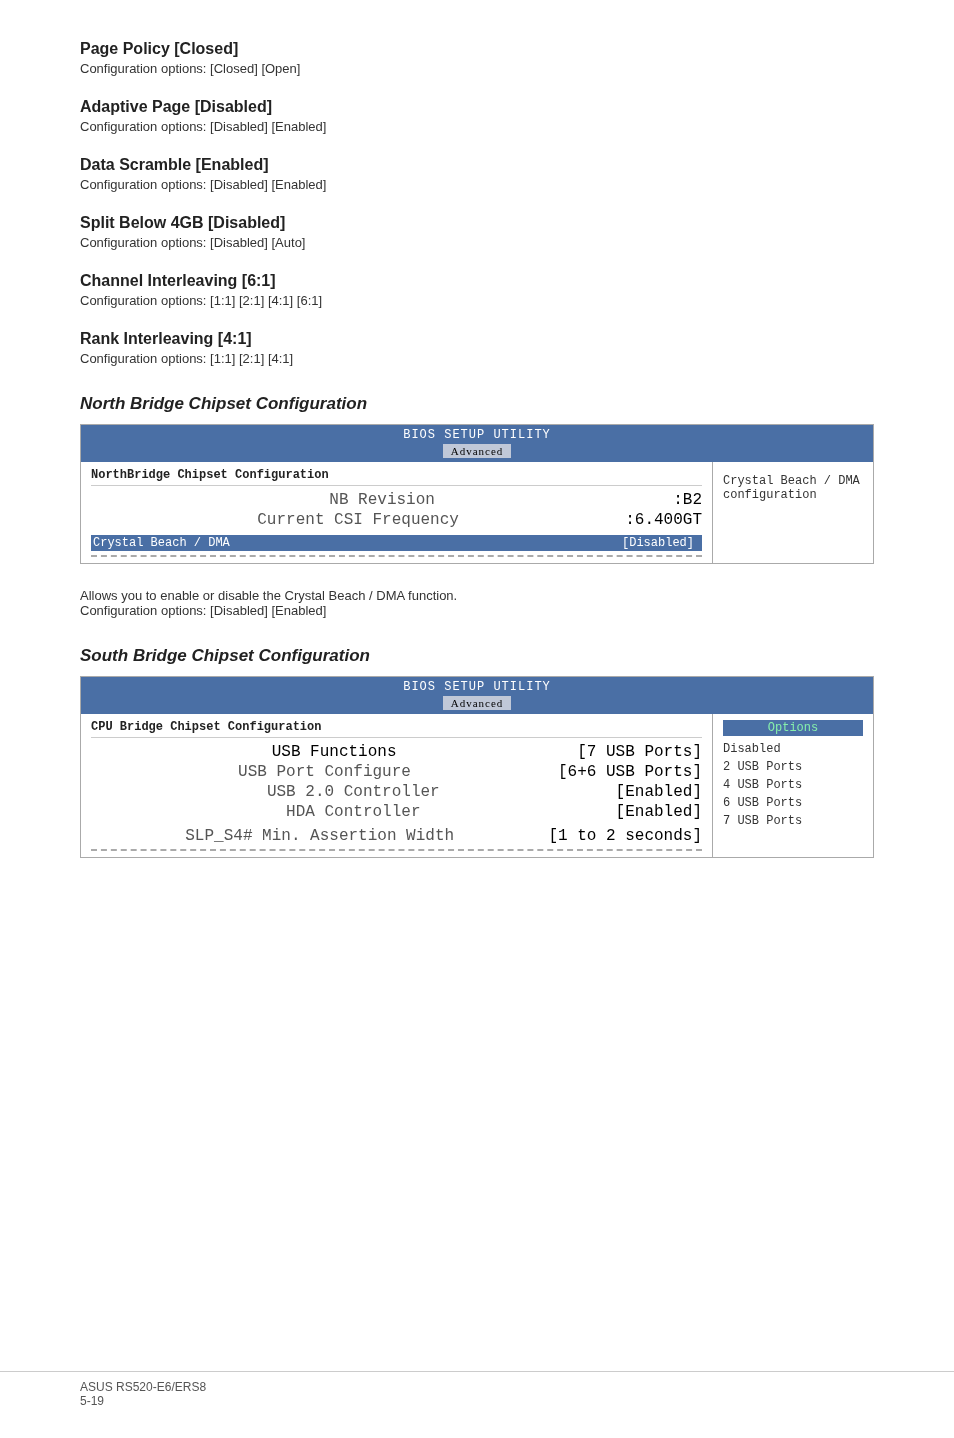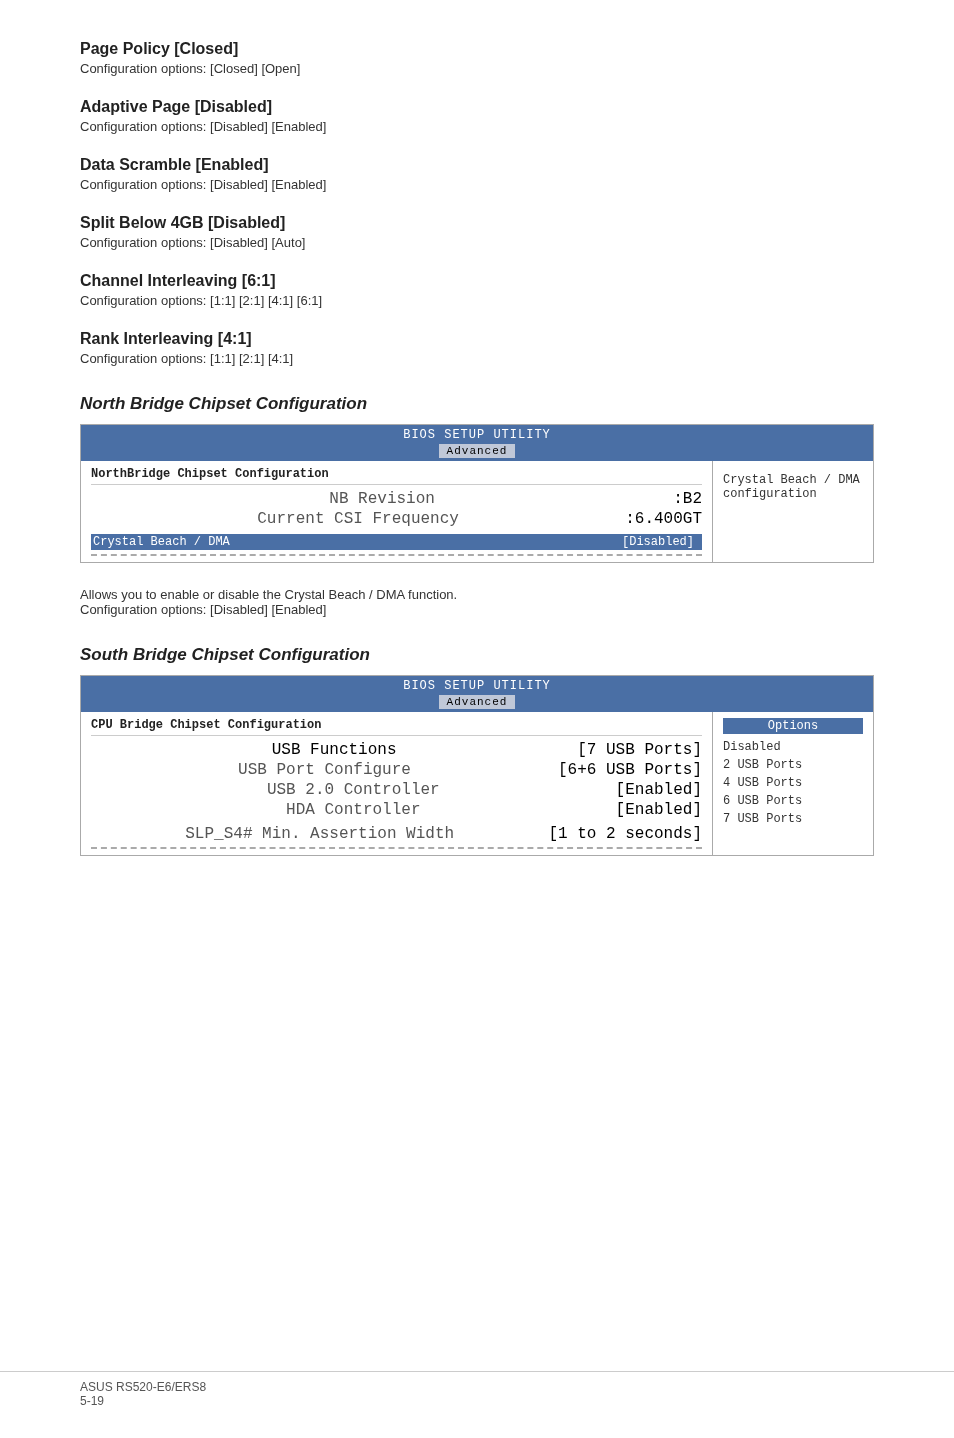--- a/index.html
+++ b/index.html
@@ -54,20 +54,21 @@
       letter-spacing: 1px;
     }
 
     .bios-header .tab-label {
       display: inline-block;
       background: #c0c8d8;
       color: #000;
       padding: 1px 8px;
       margin-top: 2px;
       font-size: 11px;
+      font-family: Liberation Serif, serif;
     }
 
     .bios-body {
       display: flex;
     }
 
     .bios-main {
       flex: 1;
       padding: 6px 10px;
       border-right: 1px solid #aaa;
@@ -118,21 +119,21 @@
     .bios-selected-row .value { padding-right: 8px; }
 
     .dashed-border {
       border-bottom: 2px dashed #aaa;
       margin-top: 4px;
     }
 
     
     .bios-options-header {
       background: #4a6fa5;
-      color: #ffffff;
+      color: #86efac;
       text-align: center;
       padding: 1px 4px;
       margin-bottom: 4px;
       font-size: 12px;
     }
 
     .bios-option-item {
       font-size: 12px;
       color: #333;
       line-height: 1.5;

